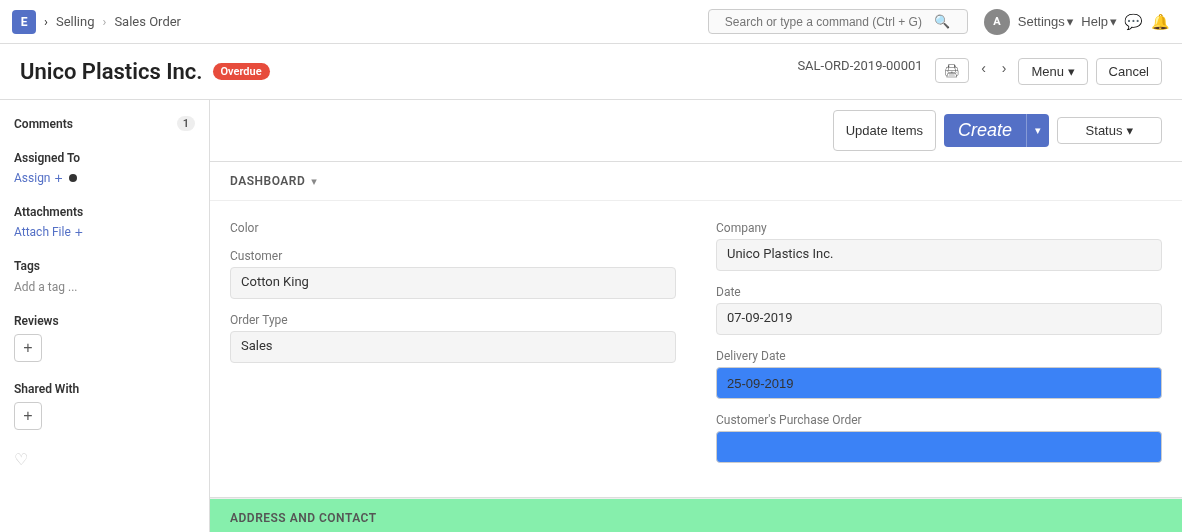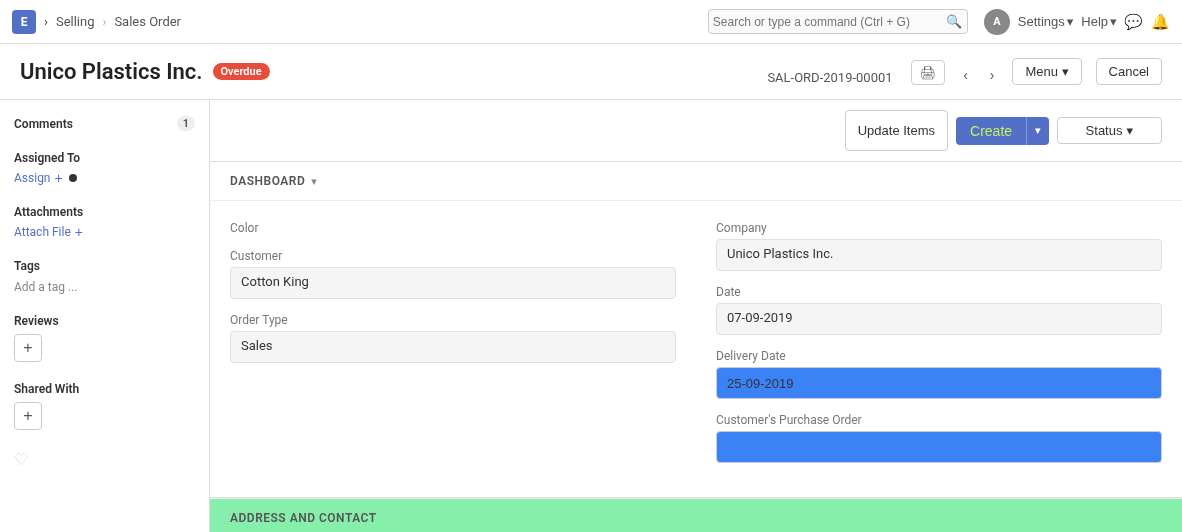--- a/index.html
+++ b/index.html
@@ -15,21 +15,21 @@
       background: #5470c6; color: #fff; font-weight: bold;
       width: 24px; height: 24px; border-radius: 4px;
       display: flex; align-items: center; justify-content: center;
       font-size: 12px; flex-shrink: 0;
     }
     .navbar-breadcrumb {
       display: flex; align-items: center; gap: 6px; color: #555; font-size: 13px;
     }
     .navbar-search {
       margin-left: auto; display: flex; align-items: center;
-      border: 1px solid #ccc; border-radius: 4px; padding: 4px 4px;
+      border: 1px solid #ccc; border-radius: 4px; padding: 4px 16px;
       background: #fafafa; width: 260px; gap: 6px; color: #888;
     }
     .navbar-search input {
       border: none; background: transparent; outline: none; width: 100%; font-size: 12px; color: #555;
     }
     .navbar-right {
       display: flex; align-items: center; gap: 8px; margin-left: 8px;
     }
     .navbar-avatar {
       background: #888; color: #fff; border-radius: 50%;
@@ -45,21 +45,21 @@
     
     .page-header {
       background: #fff; border-bottom: 1px solid #ddd;
       padding: 14px 20px; display: flex; align-items: center; justify-content: space-between;
     }
     .page-title { font-size: 22px; font-weight: 600; color: #222; display: flex; align-items: center; gap: 10px; }
     .status-badge {
       background: #e74c3c; color: #fff; font-size: 11px; font-weight: 600;
       padding: 2px 8px; border-radius: 10px;
     }
-    .page-header-right { display: flex; align-items: flex-end; gap: 14px; }
+    .page-header-right { display: flex; align-items: flex-start; gap: 8px; }
     .doc-id { color: #555; font-size: 13px; margin-right: 4px; }
     .icon-btn {
       background: none; border: 1px solid #ccc; border-radius: 4px; padding: 4px 8px;
       cursor: pointer; color: #555; font-size: 13px; display: flex; align-items: center;
     }
     .nav-arrow { background: none; border: none; cursor: pointer; color: #555; font-size: 14px; padding: 2px 4px; }
     .menu-btn {
       background: none; border: 1px solid #ccc; border-radius: 4px;
       padding: 5px 12px; cursor: pointer; color: #333; font-size: 13px; display: flex; align-items: center; gap: 4px;
     }
@@ -109,22 +109,22 @@
     
     .action-bar {
       background: #fff; border-bottom: 1px solid #ddd;
       padding: 10px 20px; display: flex; align-items: center; justify-content: flex-end; gap: 8px;
     }
     .update-items-btn {
       background: none; border: 1px solid #ccc; border-radius: 4px;
       padding: 12px 12px; cursor: pointer; color: #333; font-size: 13px;
     }
     .create-btn {
-      background: #5470c6; color: #bef264; border: none; border-radius: 4px 0 0 4px;
-      padding: 6px 14px; cursor: pointer; font-size: 14px;
+      background: #5470c6; color: #ffffff; border: none; border-radius: 4px 0 0 4px;
+      padding: 6px 14px; cursor: pointer; font-size: 18px; font-style: italic;
     }
     .create-dropdown-btn {
       background: #5470c6; color: #fff; border: none; border-radius: 0 4px 4px 0;
       padding: 6px 8px; cursor: pointer; font-size: 11px; border-left: 1px solid rgba(255,255,255,0.3);
     }
     .status-btn {
       background: none; border: 1px solid #ccc; border-radius: 4px;
       padding: 5px 28px; cursor: pointer; color: #333; font-size: 13px;
       display: flex; align-items: center; gap: 4px;
     }

